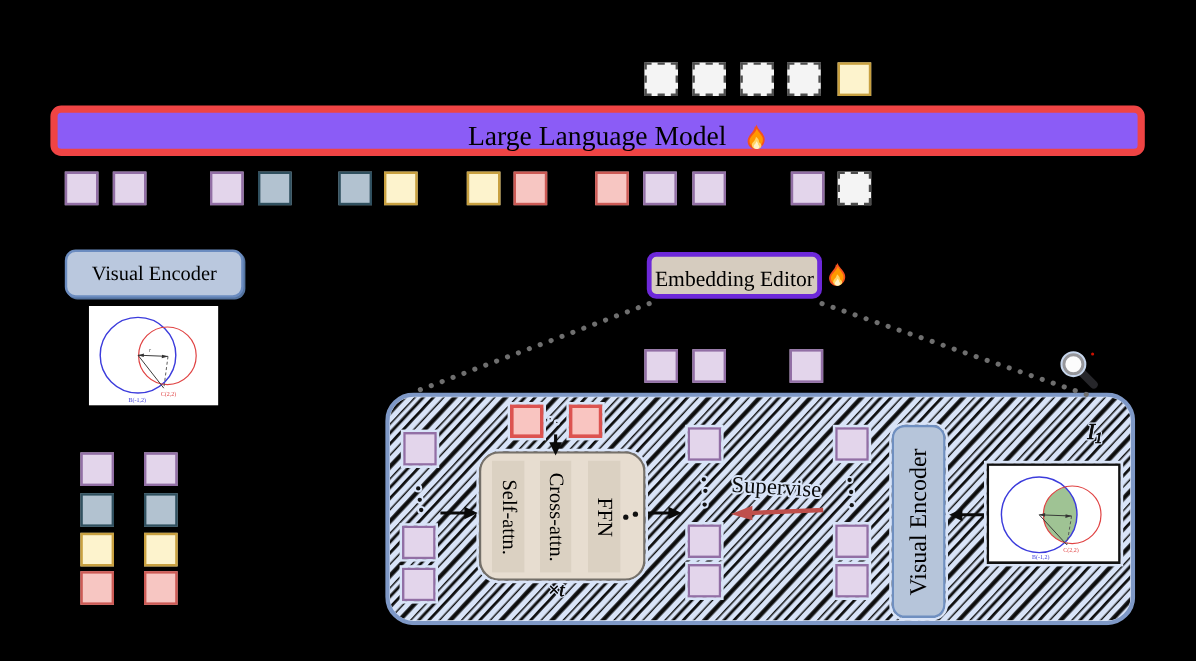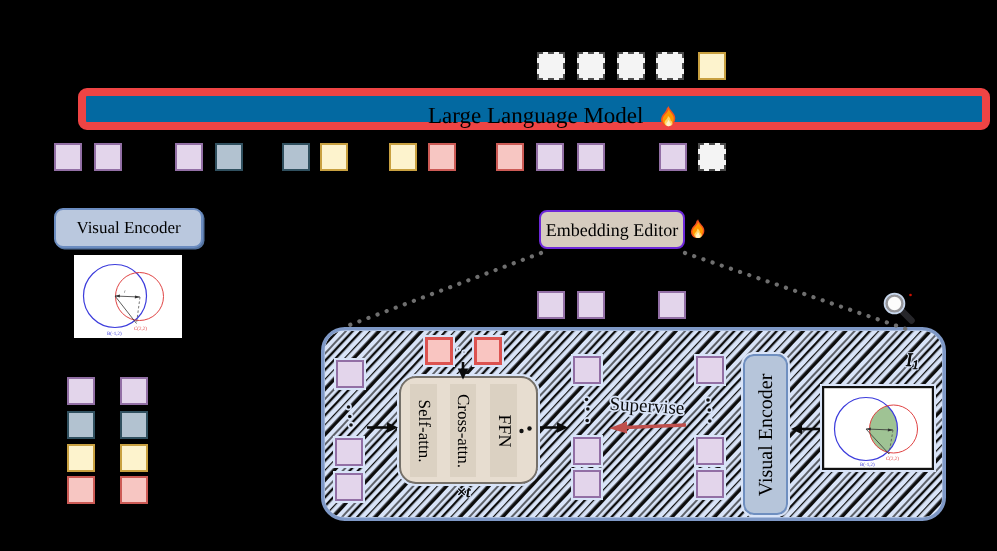--- a/index.html
+++ b/index.html
@@ -18,22 +18,22 @@
 </head>
 <body>
 <div id="page">
 
   <div class="tok dashedw" style="left:537px;top:52px;"></div>
   <div class="tok dashedw" style="left:577px;top:52px;"></div>
   <div class="tok dashedw" style="left:617px;top:52px;"></div>
   <div class="tok dashedw" style="left:656px;top:52px;"></div>
   <div class="tok yellow" style="left:698px;top:52px;"></div>
 
-  <div class="vbox" style="left:42px;top:88px;width:912px;height:42px;background:#0369a1;
-       border:8px solid #ef4444;border-radius:9px;margin-left:36px;">
+  <div class="vbox" style="left:42px;top:88px;width:912px;height:42px;background:#8b5cf6;
+       border:6px solid #ef4444;border-radius:9px;">
     <span style="position:absolute;left:342px;top:0;font-size:23px;line-height:39px;">Large Language Model</span>
     <svg width="17" height="22" viewBox="0 0 16 20" style="position:absolute;left:574px;top:9px;">
       <path d="M8 0.4 C8.6 3.9 12.8 6.4 14 10 C15.2 13.9 13.3 17.8 9.4 19.2 C5.6 20.5 2.2 18.5 1.2 15.2 C0.3 12.1 1.9 9.6 3.6 7.6 C4.9 6.1 6.4 4.4 6.6 2 C7.2 2.6 7.7 1.5 8 0.4 Z" fill="#f4511e"></path>
       <path d="M8.2 3.4 C8.8 5.8 11.6 7.7 12.6 10.4 C13.6 13.3 12.4 16.7 9.2 17.9 C6.1 19 3.3 17.3 2.6 14.7 C1.9 12.2 3.3 10.3 4.8 8.6 C5.9 7.3 7.5 5.8 8.2 3.4 Z" fill="#ff9800"></path>
       <path d="M8 19.6 C5.9 19.6 4.3 18.3 4.3 16.4 C4.3 14.8 5.6 14 6.5 12.7 C7.1 11.8 7.4 10.9 7.5 10 C9.1 11.2 10.1 12.7 9.9 14.3 C11 15 11.8 15.9 11.8 17 C11.8 18.7 10 19.6 8 19.6 Z" fill="#ffd567"></path>
       <path d="M8 19.6 C6.7 19.6 5.8 18.8 5.8 17.6 C5.8 16.6 6.5 16.1 7.1 15.3 C7.5 14.7 7.7 14.1 7.7 13.5 C8.7 14.3 9.3 15.2 9.2 16.2 C9.8 16.7 10.2 17.2 10.2 17.8 C10.2 18.9 9.2 19.6 8 19.6 Z" fill="#fff3c8"></path>
     </svg>
   </div>
 
   <div class="tok purple" style="left:54px;top:143px;"></div>
@@ -71,21 +71,21 @@
   <div class="tok purple" style="left:67px;top:377px;"></div>
   <div class="tok purple" style="left:120px;top:377px;"></div>
   <div class="tok blue" style="left:67px;top:411px;"></div>
   <div class="tok blue" style="left:120px;top:411px;"></div>
   <div class="tok yellow" style="left:67px;top:444px;"></div>
   <div class="tok yellow" style="left:120px;top:444px;"></div>
   <div class="tok red" style="left:67px;top:476px;"></div>
   <div class="tok red" style="left:120px;top:476px;"></div>
 
   <div class="vbox" style="left:539px;top:210px;width:146px;height:39px;background:#d6ccbf;
-       border:2px solid #6d28d9;border-radius:8px;font-size:18px;line-height:36px;">Embedding Editor</div>
+       border:4px solid #6d28d9;border-radius:8px;font-size:18px;line-height:36px;">Embedding Editor</div>
   <svg style="position:absolute;left:690px;top:218px;" width="16" height="21" viewBox="0 0 16 20">
       <path d="M8 0.4 C8.6 3.9 12.8 6.4 14 10 C15.2 13.9 13.3 17.8 9.4 19.2 C5.6 20.5 2.2 18.5 1.2 15.2 C0.3 12.1 1.9 9.6 3.6 7.6 C4.9 6.1 6.4 4.4 6.6 2 C7.2 2.6 7.7 1.5 8 0.4 Z" fill="#f4511e"></path>
       <path d="M8.2 3.4 C8.8 5.8 11.6 7.7 12.6 10.4 C13.6 13.3 12.4 16.7 9.2 17.9 C6.1 19 3.3 17.3 2.6 14.7 C1.9 12.2 3.3 10.3 4.8 8.6 C5.9 7.3 7.5 5.8 8.2 3.4 Z" fill="#ff9800"></path>
       <path d="M8 19.6 C5.9 19.6 4.3 18.3 4.3 16.4 C4.3 14.8 5.6 14 6.5 12.7 C7.1 11.8 7.4 10.9 7.5 10 C9.1 11.2 10.1 12.7 9.9 14.3 C11 15 11.8 15.9 11.8 17 C11.8 18.7 10 19.6 8 19.6 Z" fill="#ffd567"></path>
       <path d="M8 19.6 C6.7 19.6 5.8 18.8 5.8 17.6 C5.8 16.6 6.5 16.1 7.1 15.3 C7.5 14.7 7.7 14.1 7.7 13.5 C8.7 14.3 9.3 15.2 9.2 16.2 C9.8 16.7 10.2 17.2 10.2 17.8 C10.2 18.9 9.2 19.6 8 19.6 Z" fill="#fff3c8"></path>
   </svg>
 
   <div class="tok purple" style="left:537px;top:291px;"></div>
   <div class="tok purple" style="left:577px;top:291px;"></div>
   <div class="tok purple" style="left:658px;top:291px;"></div>

